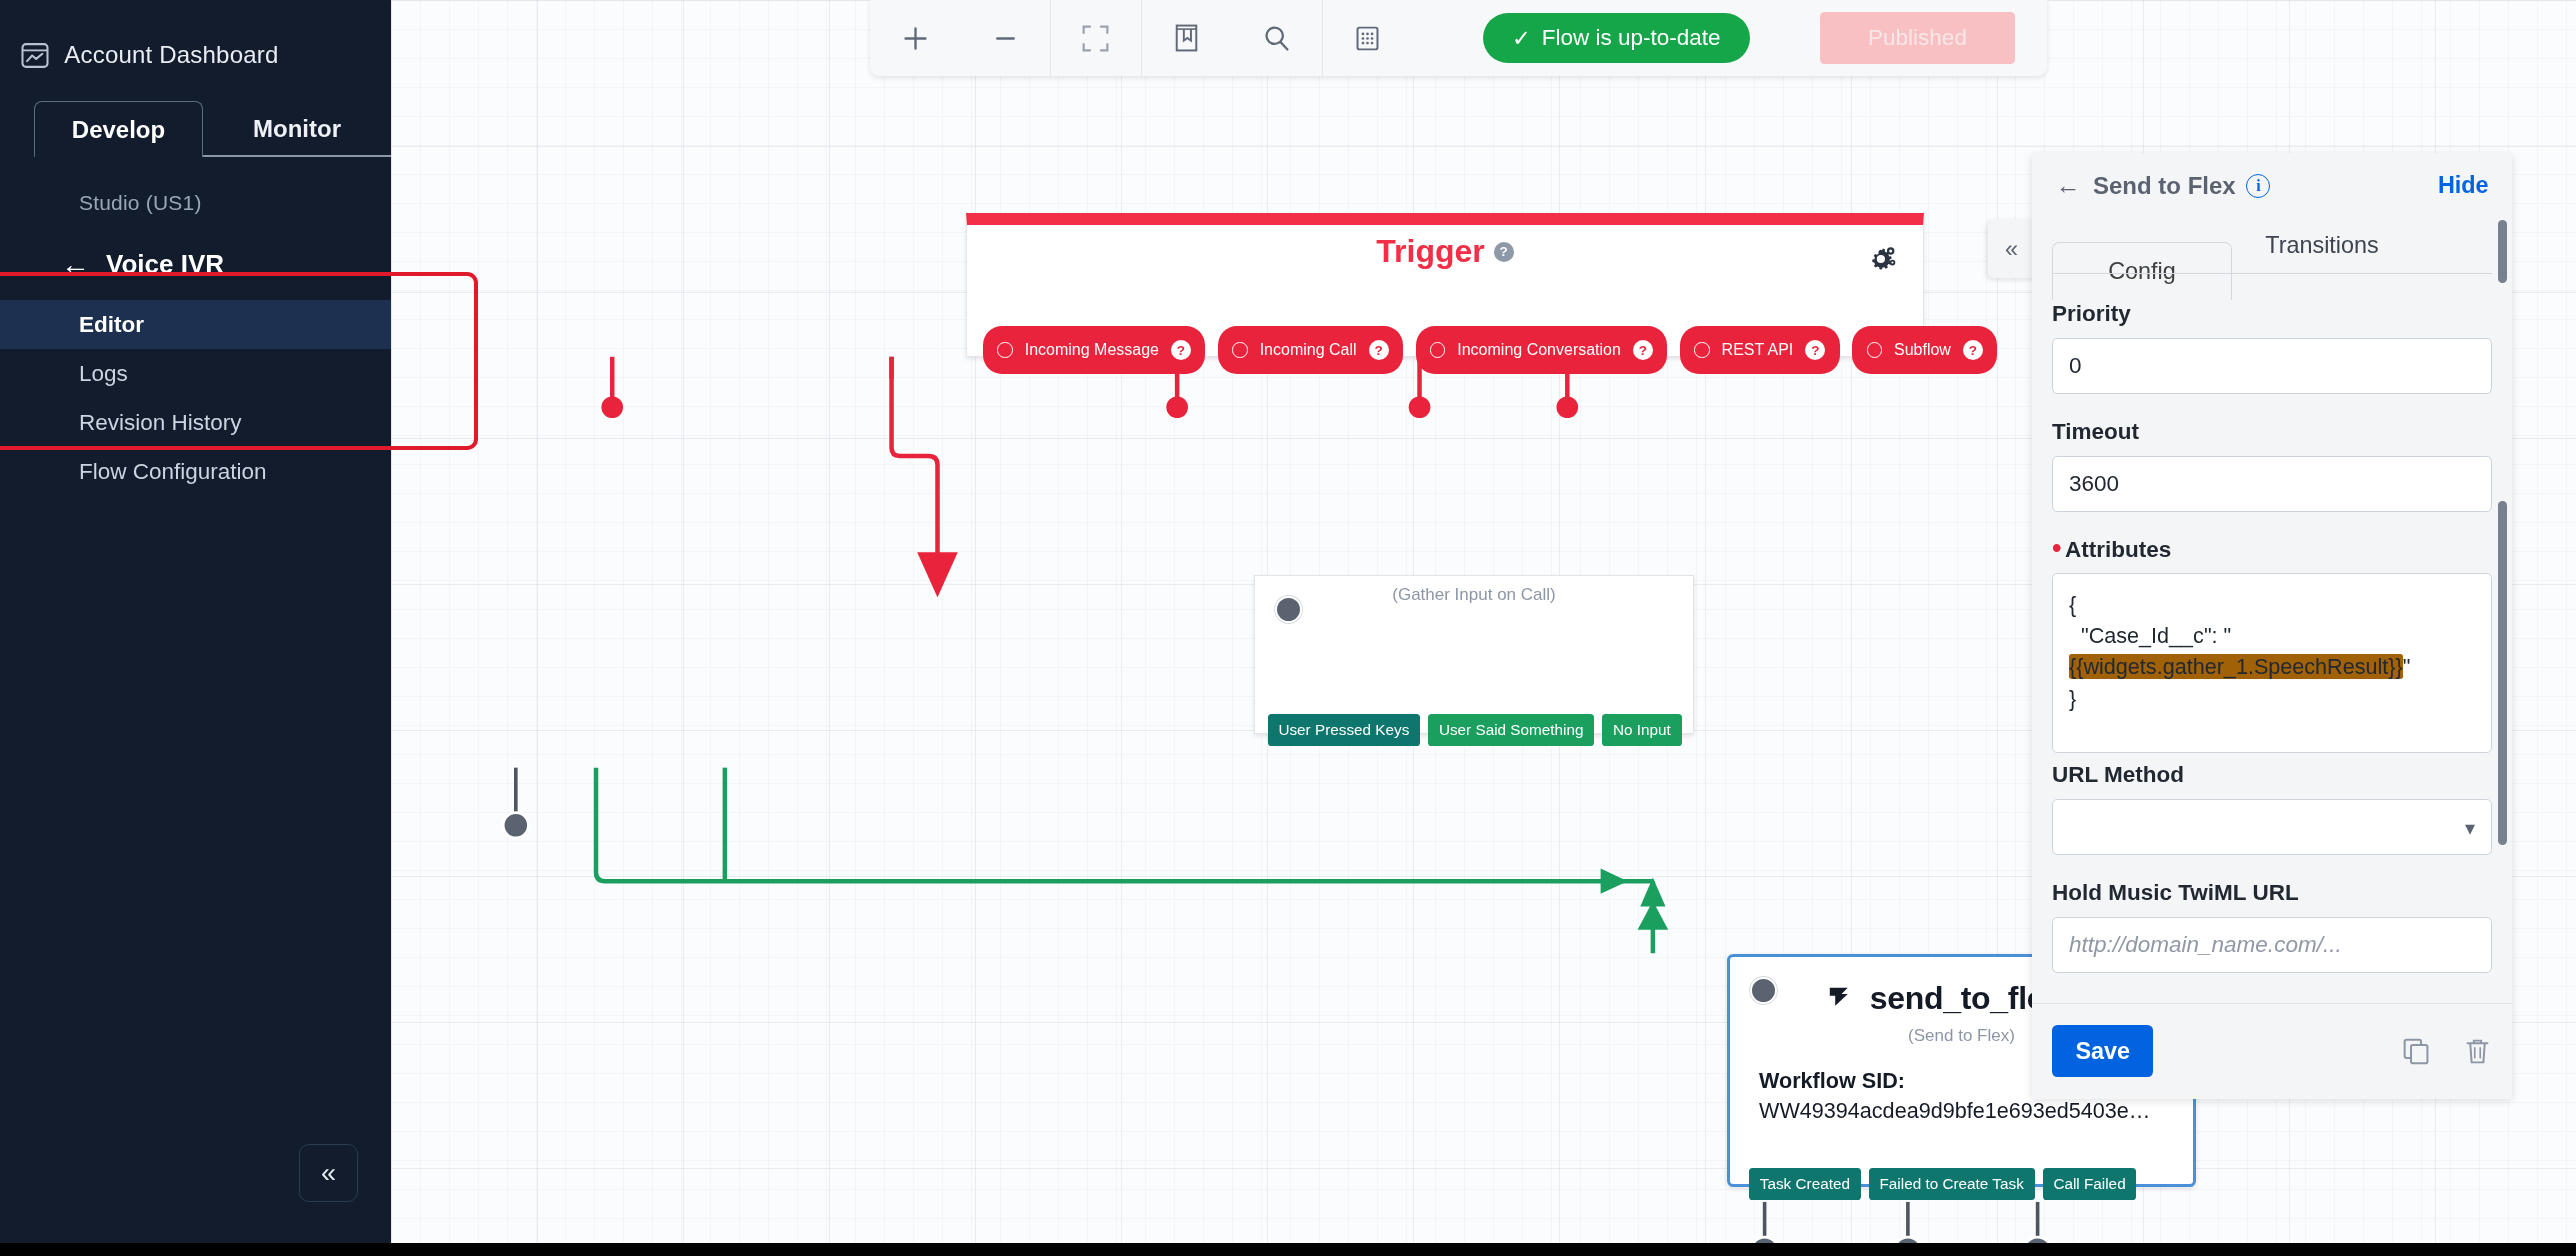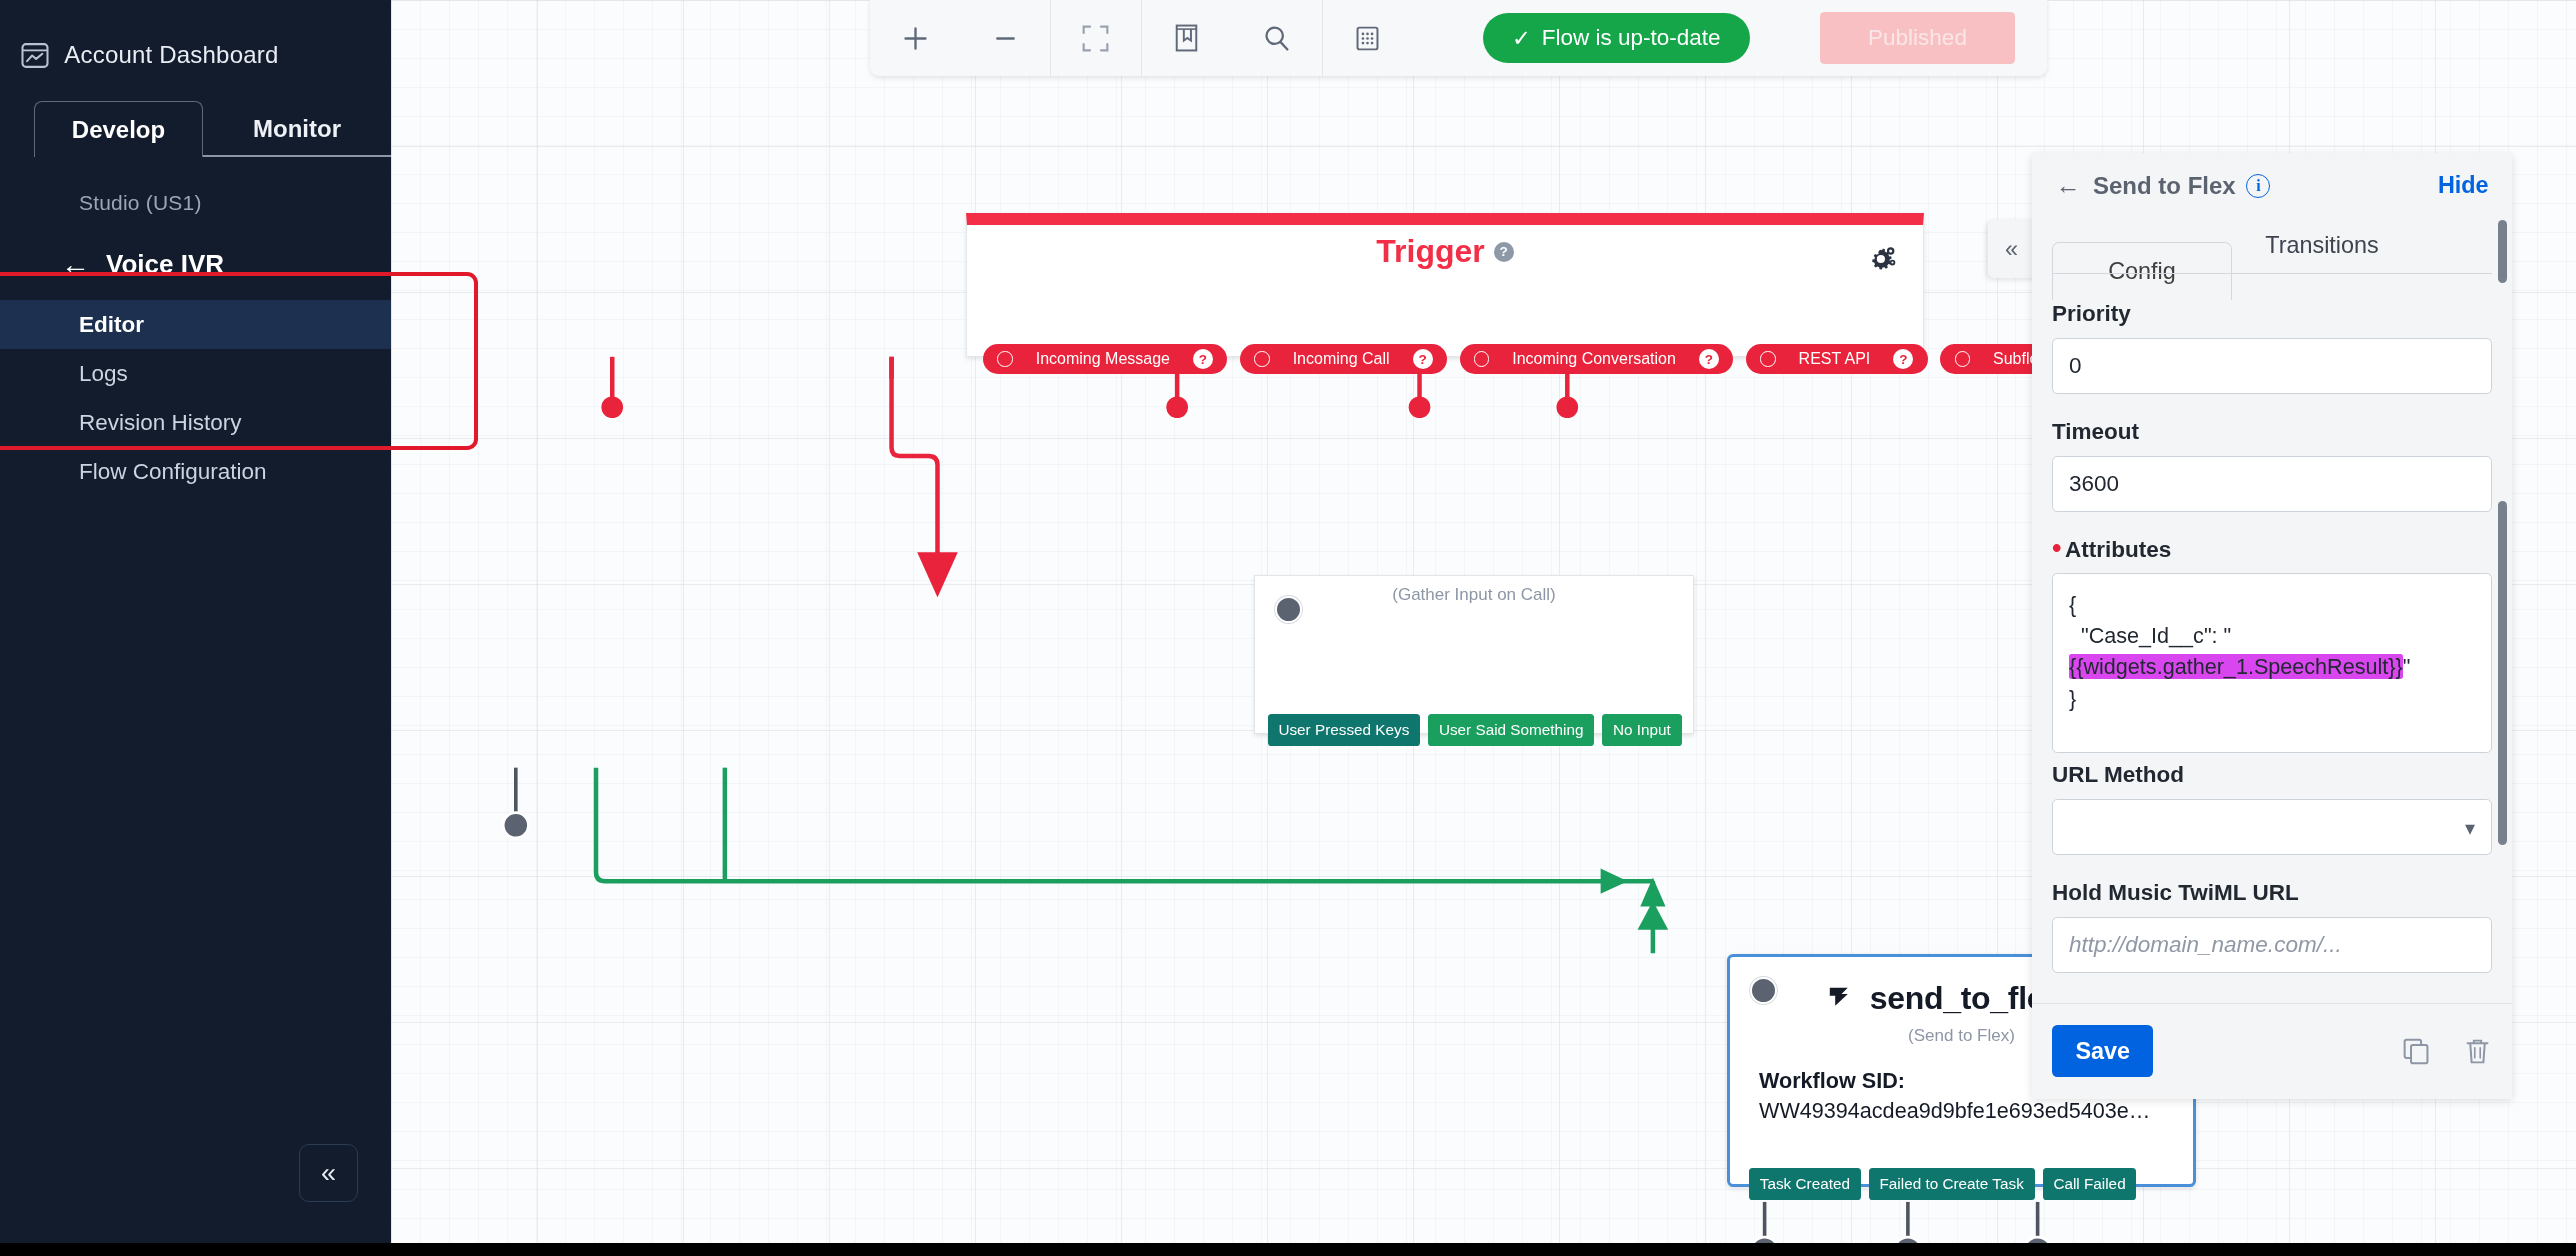--- a/index.html
+++ b/index.html
@@ -119,22 +119,22 @@
     font-size: 13.5px; font-weight: bold; font-family: "Liberation Sans", sans-serif;
   }
   .help-q.on-red { background: #ffffff; color: #e8233b; }
   #gear-icon { position: absolute; right: 25px; top: 18px; color: #2b3240; }
 
   .trigger-pills {
     position: absolute; left: 0; right: 0; bottom: -18px;
     display: flex; align-items: center; gap: 12.6px; padding-left: 16px;
   }
   .tpill {
-    height: 30px; border-radius: 19px; background: #e8233b; color: #fff;
-    font-size: 16px; display: flex; align-items: center; gap: 23px; padding: 0 14.4px;
+    height: 48px; border-radius: 19px; background: #e8233b; color: #fff;
+    font-size: 16px; display: flex; align-items: center; gap: 12px; padding: 0 14.4px;
     white-space: nowrap;
   }
   .tpill .dot-o {
     width: 15.3px; height: 15.3px; border: 1.8px solid #fff; border-radius: 50%; flex: none;
   }
 
   #gather-widget {
     left: 863px; top: 575px; width: 440px; height: 159px;
     border: 0.9px solid #e1e4e9; box-shadow: 0 1.8px 4.5px rgba(0,0,0,.10);
   }
@@ -206,21 +206,21 @@
     margin-bottom: 25px; font-family: "Liberation Sans", sans-serif;
   }
   .inp.ph { color: #9098a6; font-style: italic; }
   .sel { position: relative; }
   .sel .chev { position: absolute; right: 16px; top: 16px; color: #5b6371; font-size: 20px; }
   #attrs-box {
     width: 100%; height: 180px; background: #fff; border: 0.9px solid #ccd2da; border-radius: 5.4px;
     padding: 14.4px 16px; font-size: 21.6px; color: #222831; line-height: 1.45;
     white-space: pre-wrap; word-break: break-all; margin-bottom: 9px;
   }
-  .tok { background: #d946ef; border-radius: 2.7px; }
+  .tok { background: #a16207; border-radius: 2.7px; }
 
   #attrs-highlight {
     position: absolute; left: -45px; top: 272px; width: 523px; height: 178px;
     border: 4.5px solid #e01a2b; border-radius: 10.8px; pointer-events: none; z-index: 60;
   }
 
   #panel-foot {
     border-top: 0.9px solid #e0e3e8; padding: 21.6px 20px; display: flex; align-items: center;
   }
   #save-btn {

